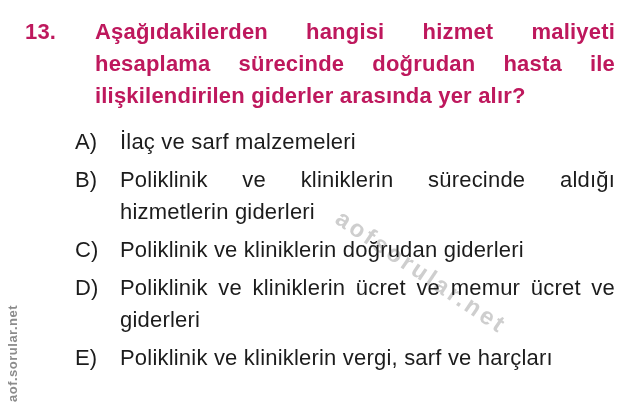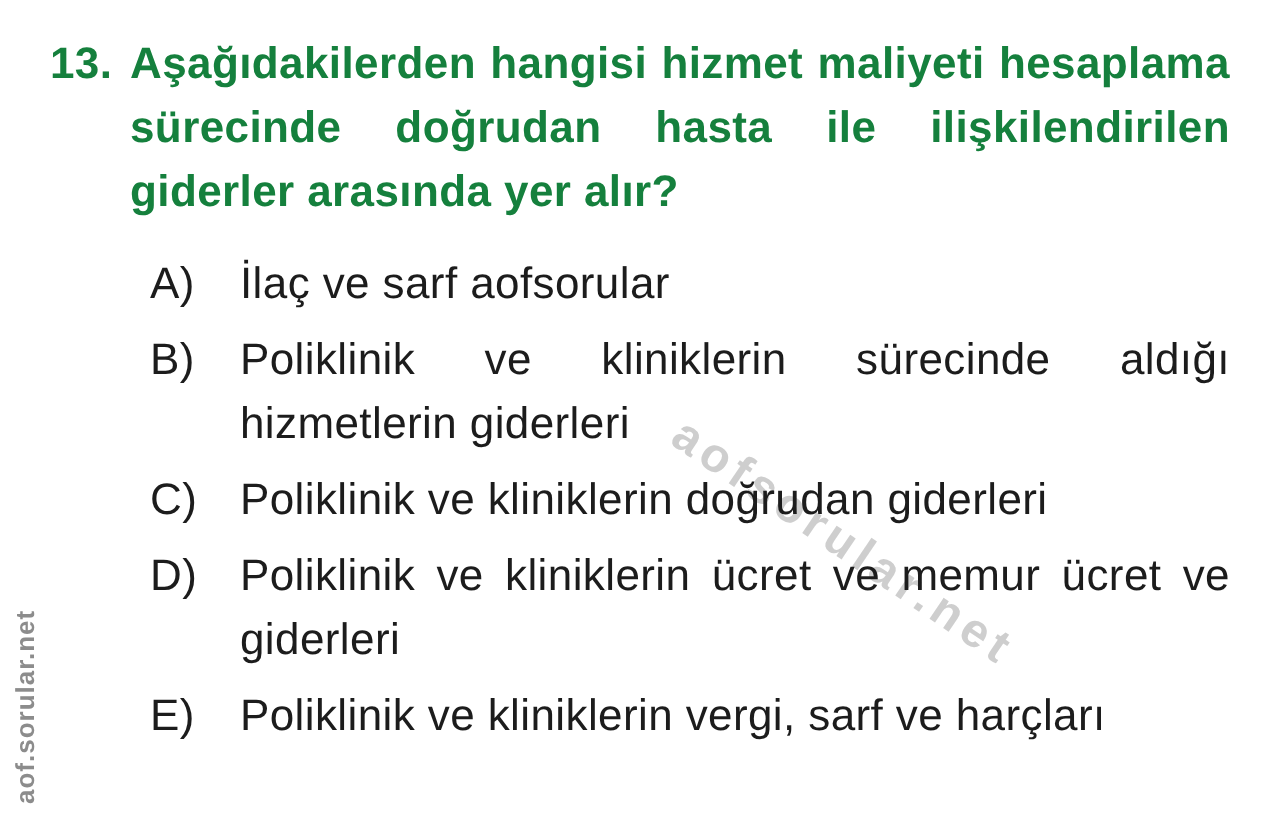--- a/index.html
+++ b/index.html
@@ -16,23 +16,24 @@
   
   .question {
     position: absolute;
     left: 25px;
     top: 16px;
     width: 590px;
     display: flex;
     font-size: 22px;
     font-weight: bold;
     line-height: 32px;
-    color: #15803d;
+    color: #be185d;
     z-index: 2;
     letter-spacing: 0.2px;
+    gap: 30px;
   }
   .q-num {
     width: 40px;
     flex: 0 0 40px;
   }
   .q-text {
     flex: 1;
     text-align: justify;
     text-align-last: left;
   }
@@ -108,21 +109,21 @@
 
   <div class="question">
     <span class="q-num">13.</span>
     <span class="q-text">Aşağıdakilerden hangisi hizmet maliyeti hesaplama sürecinde doğrudan hasta ile ilişkilendirilen giderler arasında yer alır?</span>
   </div>
 
   <div class="options">
 
     <div class="option">
       <span class="opt-letter">A)</span>
-      <span class="opt-text">İlaç ve sarf aofsorular</span>
+      <span class="opt-text">İlaç ve sarf malzemeleri</span>
     </div>
 
     <div class="option">
       <span class="opt-letter">B)</span>
       <span class="opt-text">Poliklinik ve kliniklerin sürecinde aldığı hizmetlerin giderleri</span>
     </div>
 
     <div class="option">
       <span class="opt-letter">C)</span>
       <span class="opt-text">Poliklinik ve kliniklerin doğrudan giderleri</span>

